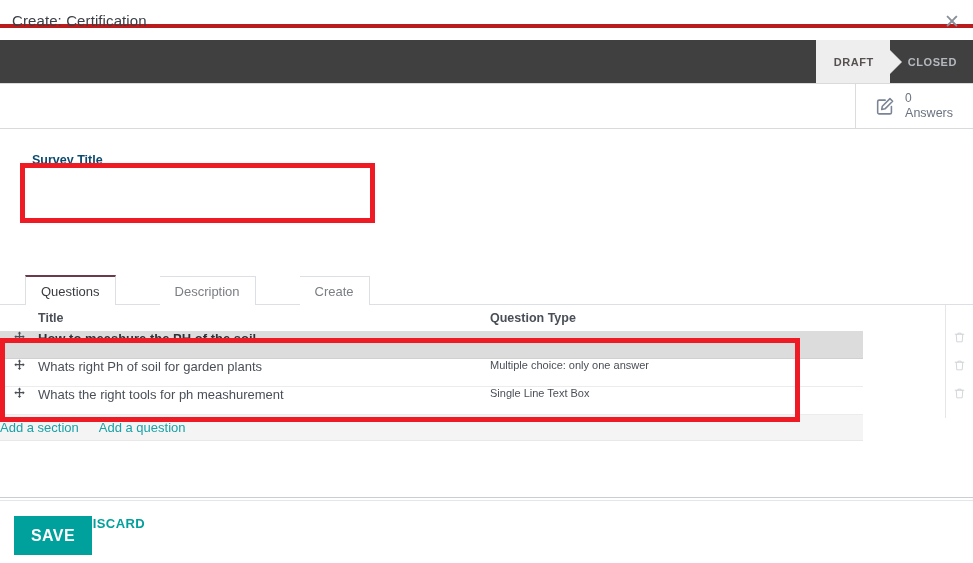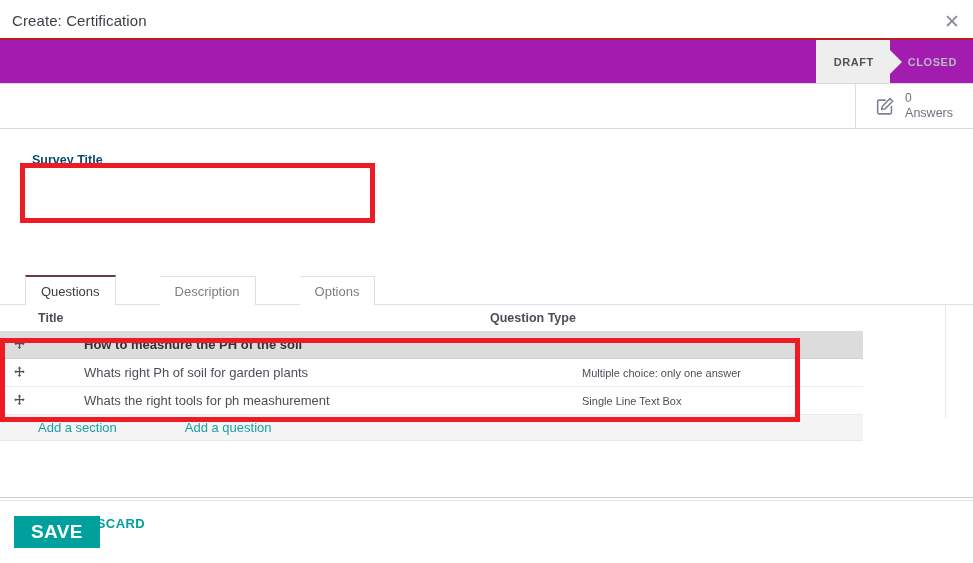--- a/index.html
+++ b/index.html
@@ -17,23 +17,23 @@
     position: relative;
     width: 973px;
     height: 563px;
     background: #fff;
   }
 
   
   .titlebar {
     position: absolute;
     left: 0; top: 0;
-    width: 973px; height: 40px;
-    background: #ffffff;
-    border-bottom: 2px solid #b91c1c;
+    width: 973px; height: 28px;
+    background: #ffffff;
+    border-bottom: 4px solid #b91c1c;
   }
   .titlebar-text {
     position: absolute;
     left: 12px; top: 12px;
     font-size: 15px;
     color: #3b3f45;
     letter-spacing: .1px;
   }
   .close-btn {
     position: absolute;
@@ -44,21 +44,21 @@
     color: #8a8f98;
     cursor: pointer;
     line-height: 1;
   }
 
   
   .statusrow {
     position: absolute;
     left: 0; top: 40px;
     width: 973px; height: 44px;
-    background: #a21caf;
+    background: #404040;
     border-bottom: 1px solid #d8dadd;
   }
   .statusbar {
     position: absolute;
     right: 0; top: 0;
     height: 43px;
     display: flex;
     align-items: stretch;
   }
   .status-seg {
@@ -231,26 +231,25 @@
     font-weight: bold;
     color: #4a4f57;
   }
   .col-handle { width: 38px; flex: 0 0 38px; }
   .col-title  { width: 452px; flex: 0 0 452px; }
   .col-type   { width: 455px; flex: 0 0 455px; }
   .col-del    { width: 28px;  flex: 0 0 28px; }
 
   .qrow {
     display: flex;
-    align-items: center;
+    align-items: flex-start;
     height: 28px;
     border-bottom: 1px solid #ececec;
     background: #ffffff;
     cursor: pointer;
-    gap: 46px;
   }
   .qrow.section {
     background: #dcdcdc;
     border-bottom: 1px solid #d0d0d0;
   }
   .qrow.section .cell-title { font-weight: bold; color: #2f3338; }
   .qrow.dotted {
     background-image: radial-gradient(circle, #e2e2e2 0.5px, transparent 0.6px);
     background-size: 6px 6px;
   }
@@ -282,23 +281,21 @@
     left: 945px; top: 176px;
     width: 1px; height: 113px;
     background: #e6e6e6;
   }
 
   .addrow {
     display: flex;
     align-items: center;
     height: 26px;
     background: #f4f4f4;
-    padding-left: 38px;
     border-bottom: 1px solid #e8e8e8;
-    gap: 48px;
   }
   .addlink {
     font-size: 13px;
     color: #17a2a8;
     margin-right: 20px;
     cursor: pointer;
     text-decoration: none;
   }
 
   
@@ -311,26 +308,26 @@
   }
   .footer::before {
     content: "";
     position: absolute;
     left: 0; top: 2px; width: 973px;
     border-top: 1px solid #e4e7ea;
   }
   .btn-save {
     position: absolute;
     left: 14px; top: 18px;
-    height: 32px;
+    height: 39px;
     padding: 0 17px;
     display: flex; align-items: center;
     background: #00a09d;
     color: #ffffff;
-    font-size: 19px;
+    font-size: 16px;
     font-weight: bold;
     letter-spacing: .4px;
     border: none;
     cursor: pointer;
     font-family: "Liberation Sans", sans-serif;
   }
   .btn-discard {
     position: absolute;
     left: 83px; top: 10px;
     height: 30px;
@@ -388,21 +385,21 @@
 
     <div class="tabs-rule"></div>
     <div class="tabs">
       <div class="tab active">
         <span>Questions</span>
       </div>
       <div class="tab">
         <span>Description</span>
       </div>
       <div class="tab">
-        <span>Options</span>
+        <span>Create</span>
       </div>
     </div>
 
     <div class="qtable">
 
       <div class="qhead">
         <div class="col-handle"></div>
         <div class="th col-title">Title</div>
         <div class="th col-type">Question Type</div>
         <div class="col-del"></div>

